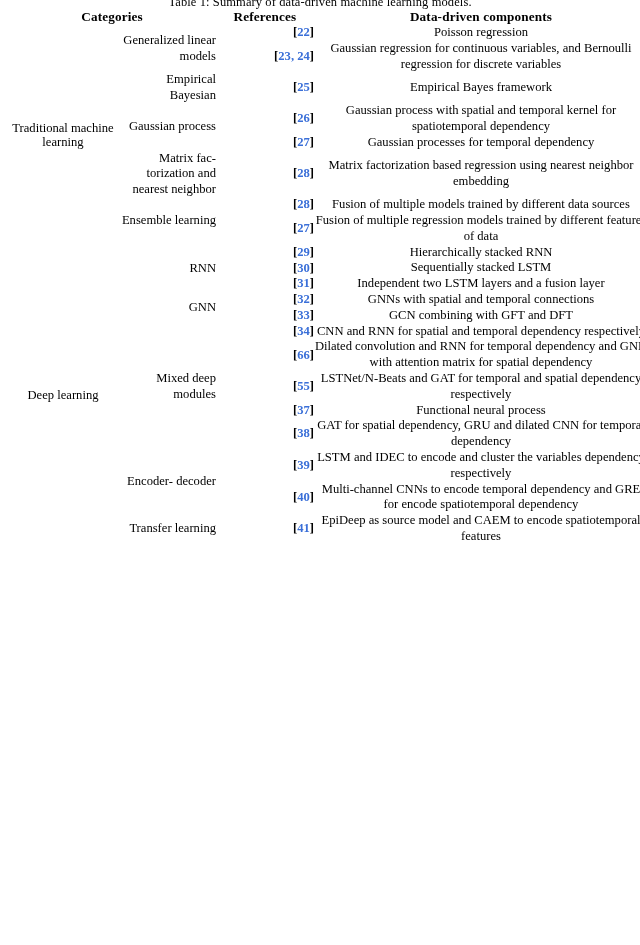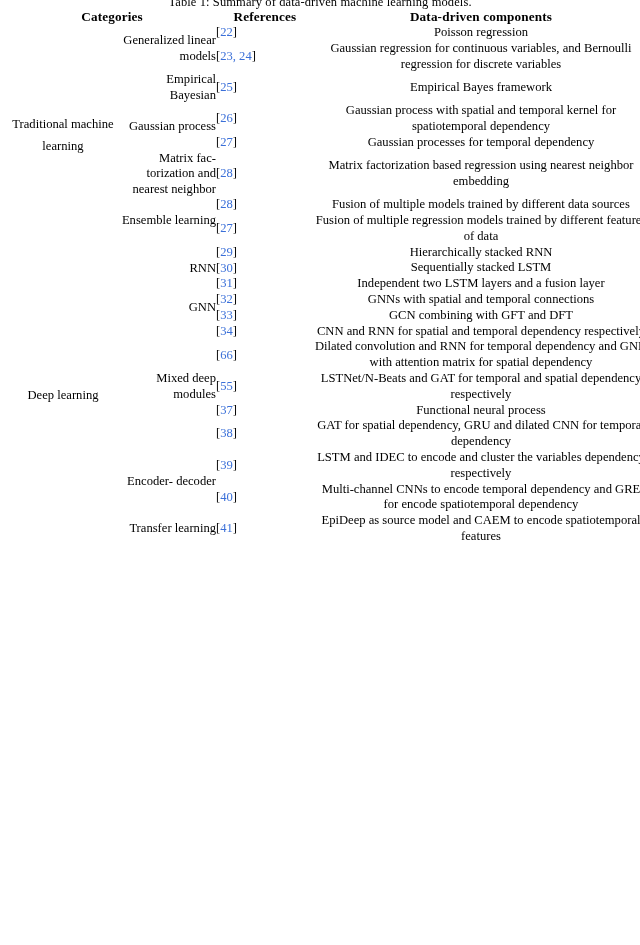--- a/index.html
+++ b/index.html
@@ -71,31 +71,32 @@
   th.hd {
     font-weight: bold;
     font-size: 13.2px;
     padding: 7px 0 8px 0;
     text-align: center;
     letter-spacing: 0.15px;
   }
 
   td.cat {
     text-align: center;
-    line-height: 22px;
+    line-height: 14px;
   }
   td.sub {
     text-align: right;
     line-height: 15.5px;
     padding: 3px 4px;
   }
   td.ref {
-    text-align: left;
+    text-align: right;
     line-height: 15.5px;
     padding: 4px 2px;
+    font-weight: bold;
   }
   td.comp {
     text-align: center;
     line-height: 15.8px;
     padding: 4px 10px;
   }
 
   .refnum { color: #3a6fd8; }
 
   

